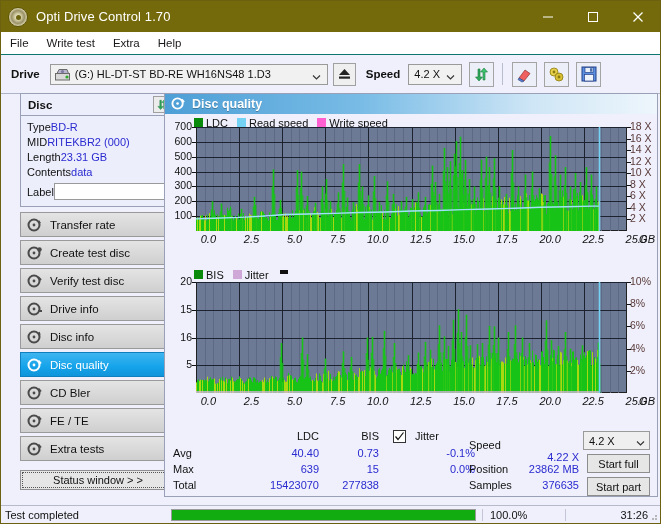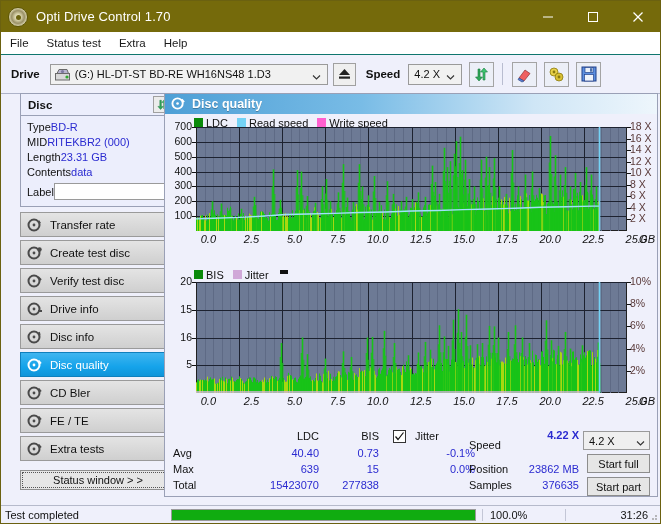--- a/index.html
+++ b/index.html
@@ -124,21 +124,21 @@
         <svg width="12" height="12" viewBox="0 0 12 12">
             <line x1="1.5" y1="1.5" x2="10.5" y2="10.5" stroke="#fff" stroke-width="1.2"></line>
             <line x1="10.5" y1="1.5" x2="1.5" y2="10.5" stroke="#fff" stroke-width="1.2"></line>
           </svg>
       </div>
     </div>
   </div>
 
   <div class="menubar">
     <div class="menu-item">File</div>
-    <div class="menu-item">Status test</div>
+    <div class="menu-item">Write test</div>
     <div class="menu-item">Extra</div>
     <div class="menu-item">Help</div>
   </div>
 
   <div class="toolbar">
     <div class="tool-label">Drive</div>
     <div class="drive-combo">
       <span class="drive-ico">
         <svg width="15" height="13" viewBox="0 0 15 13">
           <rect x="0.5" y="5.5" width="14" height="6.5" fill="#d8d8d8" stroke="#6a6a6a"></rect>
@@ -1720,21 +1720,21 @@
         <div class="lbl" style="left:8px;top:36px;">Max</div>
         <div class="val" style="left:98px;top:36px;width:56px;">639</div>
         <div class="val" style="left:158px;top:36px;width:56px;">15</div>
         <div class="val" style="left:238px;top:36px;width:72px;">0.0%</div>
 
         <div class="lbl" style="left:8px;top:52px;">Total</div>
         <div class="val" style="left:80px;top:52px;width:74px;">15423070</div>
         <div class="val" style="left:150px;top:52px;width:64px;">277838</div>
 
         <div class="lbl" style="left:304px;top:12px;">Speed</div>
-        <div class="val" style="left:348px;top:2px;width:66px;font-weight:bold;">4.22 X</div>
+        <div class="val" style="left:348px;top:24px;width:66px;">4.22 X</div>
         <div class="lbl" style="left:304px;top:36px;">Position</div>
         <div class="val" style="left:348px;top:36px;width:66px;">23862 MB</div>
         <div class="lbl" style="left:304px;top:52px;">Samples</div>
         <div class="val" style="left:348px;top:52px;width:66px;">376635</div>
 
         <div class="sel" style="left:418px;top:4px;width:67px;height:19px;">
           <span>4.2 X</span>
           <span class="combo-arrow" style="right:5px;top:5px;">
             <svg width="9" height="7" viewBox="0 0 9 7">
                 <path d="M1 1.5 L4.5 5 L8 1.5" fill="none" stroke="#333" stroke-width="1.1"></path>

